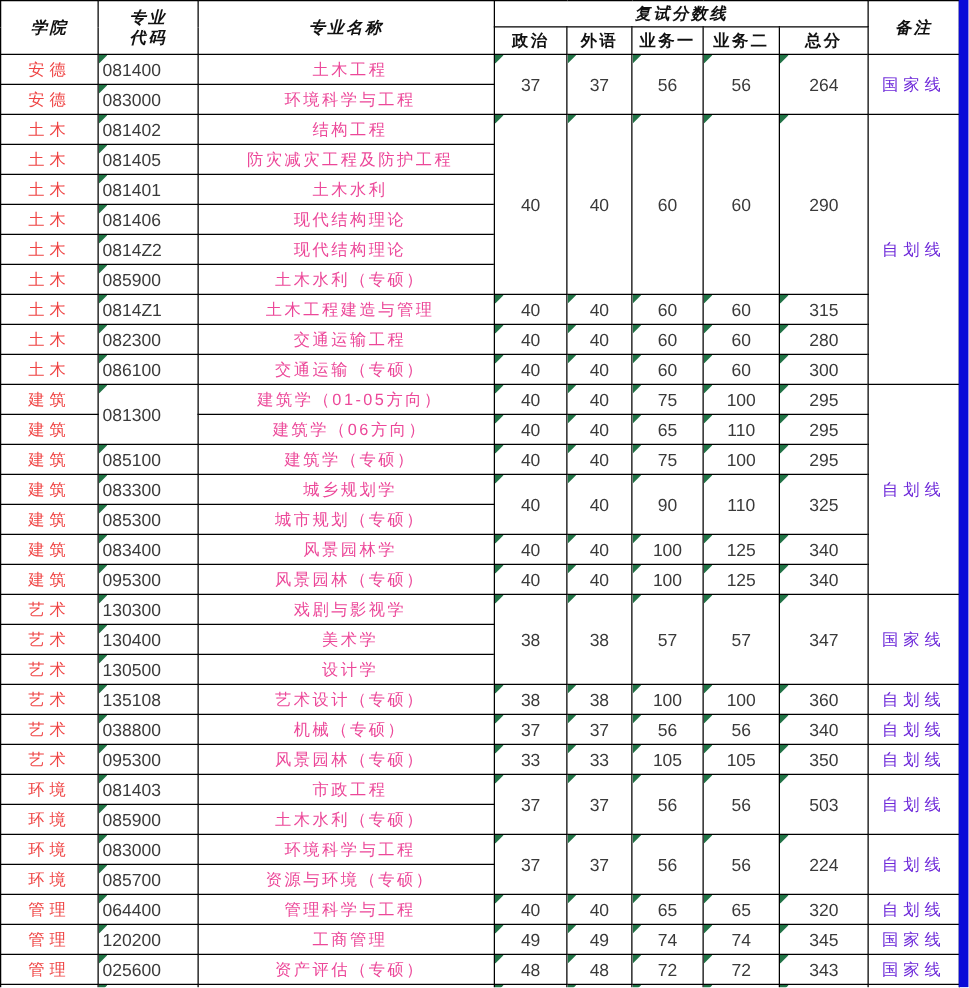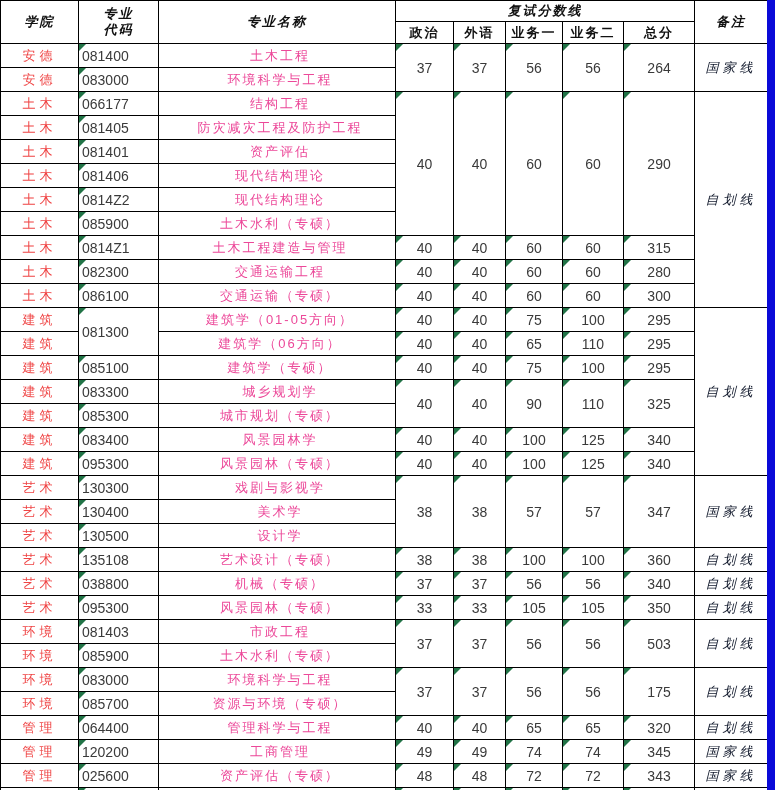--- a/index.html
+++ b/index.html
@@ -49,21 +49,21 @@
   .sheet thead tr.h1{height:21px;font-style:italic;}
   .sheet thead tr.h2{height:22px;}
   th.wrap{white-space:pre-line;line-height:16px;}
   .sheet tbody tr{height:24px;}
   td.college{text-align:center;font-size:13px;letter-spacing:4px;color:#ef4444;margin-top:24px;}
   td.code{text-align:left;font-size:14px;color:#3a3a3a;}
   td.code .v{padding-left:3px;}
   td.major{text-align:center;font-size:13px;letter-spacing:2px;color:#ec4899;}
   td.major .v{padding-left:6px;}
   td.score{text-align:center;font-size:14px;color:#3a3a3a;}
-  td.remark{text-align:center;font-size:13px;letter-spacing:4px;color:#0f172a;font-style:italic;}
+  td.remark{text-align:center;font-size:13px;letter-spacing:4px;color:#6d28d9;}
   .v{display:inline-block;max-width:100%;white-space:nowrap;}
   
   .tri{
     position:absolute;
     top:0;left:0;
     width:7px;height:7px;
     clip-path:polygon(0 0,100% 0,0 100%);
     background:#217346;
   }
   
@@ -122,38 +122,38 @@
           <td class="score" rowspan="2"><span class="tri"></span><span class="v">264</span></td>
           <td class="remark" rowspan="2"><span class="v">国家线</span></td>
         </tr>
         <tr>
           <td class="college"><span class="v">安德</span></td>
           <td class="code"><span class="tri"></span><span class="v">083000</span></td>
           <td class="major"><span class="v">环境科学与工程</span></td>
         </tr>
         <tr>
           <td class="college"><span class="v">土木</span></td>
-          <td class="code"><span class="tri"></span><span class="v">066177</span></td>
+          <td class="code"><span class="tri"></span><span class="v">081402</span></td>
           <td class="major"><span class="v">结构工程</span></td>
           <td class="score" rowspan="6"><span class="tri"></span><span class="v">40</span></td>
           <td class="score" rowspan="6"><span class="tri"></span><span class="v">40</span></td>
           <td class="score" rowspan="6"><span class="tri"></span><span class="v">60</span></td>
           <td class="score" rowspan="6"><span class="tri"></span><span class="v">60</span></td>
           <td class="score" rowspan="6"><span class="tri"></span><span class="v">290</span></td>
           <td class="remark" rowspan="9"><span class="v">自划线</span></td>
         </tr>
         <tr>
           <td class="college"><span class="v">土木</span></td>
           <td class="code"><span class="tri"></span><span class="v">081405</span></td>
           <td class="major"><span class="v">防灾减灾工程及防护工程</span></td>
         </tr>
         <tr>
           <td class="college"><span class="v">土木</span></td>
           <td class="code"><span class="tri"></span><span class="v">081401</span></td>
-          <td class="major"><span class="v">资产评估</span></td>
+          <td class="major"><span class="v">土木水利</span></td>
         </tr>
         <tr>
           <td class="college"><span class="v">土木</span></td>
           <td class="code"><span class="tri"></span><span class="v">081406</span></td>
           <td class="major"><span class="v">现代结构理论</span></td>
         </tr>
         <tr>
           <td class="college"><span class="v">土木</span></td>
           <td class="code"><span class="tri"></span><span class="v">0814Z2</span></td>
           <td class="major"><span class="v">现代结构理论</span></td>
@@ -329,21 +329,21 @@
           <td class="major"><span class="v">土木水利（专硕）</span></td>
         </tr>
         <tr>
           <td class="college"><span class="v">环境</span></td>
           <td class="code"><span class="tri"></span><span class="v">083000</span></td>
           <td class="major"><span class="v">环境科学与工程</span></td>
           <td class="score" rowspan="2"><span class="tri"></span><span class="v">37</span></td>
           <td class="score" rowspan="2"><span class="tri"></span><span class="v">37</span></td>
           <td class="score" rowspan="2"><span class="tri"></span><span class="v">56</span></td>
           <td class="score" rowspan="2"><span class="tri"></span><span class="v">56</span></td>
-          <td class="score" rowspan="2"><span class="tri"></span><span class="v">175</span></td>
+          <td class="score" rowspan="2"><span class="tri"></span><span class="v">224</span></td>
           <td class="remark" rowspan="2"><span class="v">自划线</span></td>
         </tr>
         <tr>
           <td class="college"><span class="v">环境</span></td>
           <td class="code"><span class="tri"></span><span class="v">085700</span></td>
           <td class="major"><span class="v">资源与环境（专硕）</span></td>
         </tr>
         <tr>
           <td class="college"><span class="v">管理</span></td>
           <td class="code"><span class="tri"></span><span class="v">064400</span></td>

